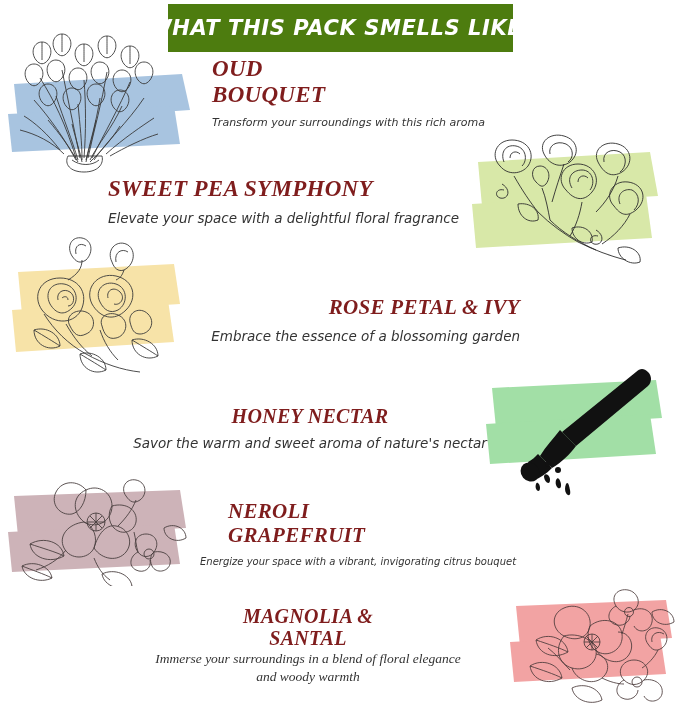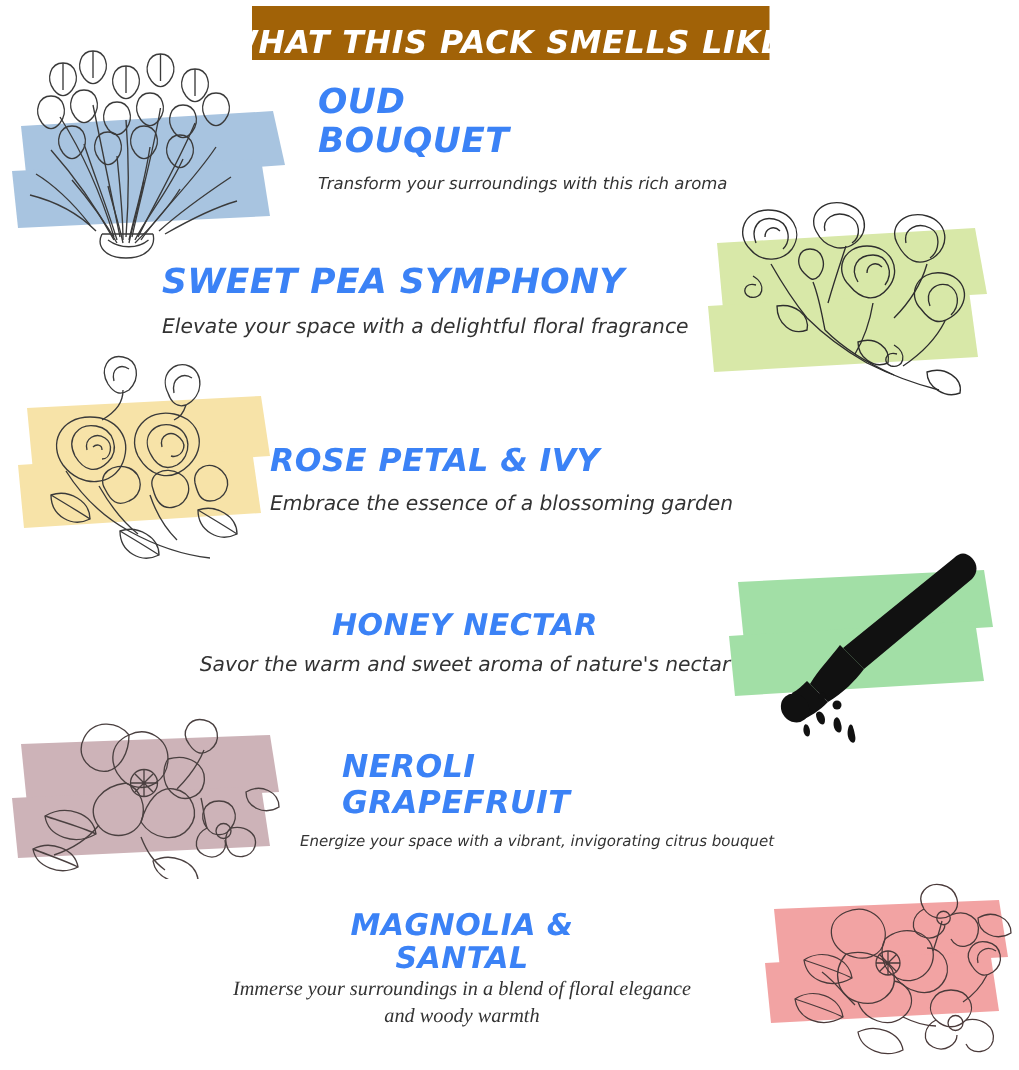--- a/index.html
+++ b/index.html
@@ -19,65 +19,66 @@
     width: 679px;
     height: 713px;
   }
 
   
   .header-banner {
     position: absolute;
     left: 168px;
     top: 4px;
     width: 345px;
-    height: 36px;
-    background: #a16207;
+    height: 48px;
+    background: #4d7c0f;
     display: flex;
-    align-items: flex-end;
+    align-items: center;
     justify-content: center;
   }
   .header-banner .title {
     color: #ffffff;
     font-size: 21px;
     font-weight: bold;
     font-style: italic;
     letter-spacing: 0.6px;
     font-family: "DejaVu Sans", sans-serif;
     white-space: nowrap;
   }
 
   
   .entry {
     position: absolute;
   }
   .entry .ename {
     font-weight: bold;
     font-style: italic;
-    color: #3b82f6;
+    color: #7f1d1d;
     line-height: 1.12;
     letter-spacing: 0.3px;
     white-space: pre-line;
+    font-family: Liberation Serif, serif;
   }
   .entry .edesc {
     color: #333333;
     font-style: italic;
     line-height: 1.3;
     white-space: pre-line;
   }
 
   
   #entry-0 { left: 212px; top: 56px; width: 420px; text-align: left; }
   #entry-0 .ename { font-size: 23px; }
   #entry-0 .edesc { font-size: 11px; margin-top: 8px; }
 
   #entry-1 { left: 108px; top: 176px; width: 368px; text-align: left; }
   #entry-1 .ename { font-size: 23px; }
   #entry-1 .edesc { font-size: 13.5px; margin-top: 8px; }
 
-  #entry-2 { left: 180px; top: 296px; width: 340px; text-align: left; }
+  #entry-2 { left: 180px; top: 296px; width: 340px; text-align: right; }
   #entry-2 .ename { font-size: 21px; }
   #entry-2 .edesc { font-size: 13.5px; margin-top: 8px; }
 
   #entry-3 { left: 120px; top: 405px; width: 380px; text-align: center; }
   #entry-3 .ename { font-size: 20px; }
   #entry-3 .edesc { font-size: 13.5px; margin-top: 8px; }
 
   #entry-4 { left: 200px; top: 500px; width: 440px; text-align: left; }
   #entry-4 .ename { font-size: 21px; margin-left: 28px; }
   #entry-4 .edesc { font-size: 10px; margin-top: 8px; }

